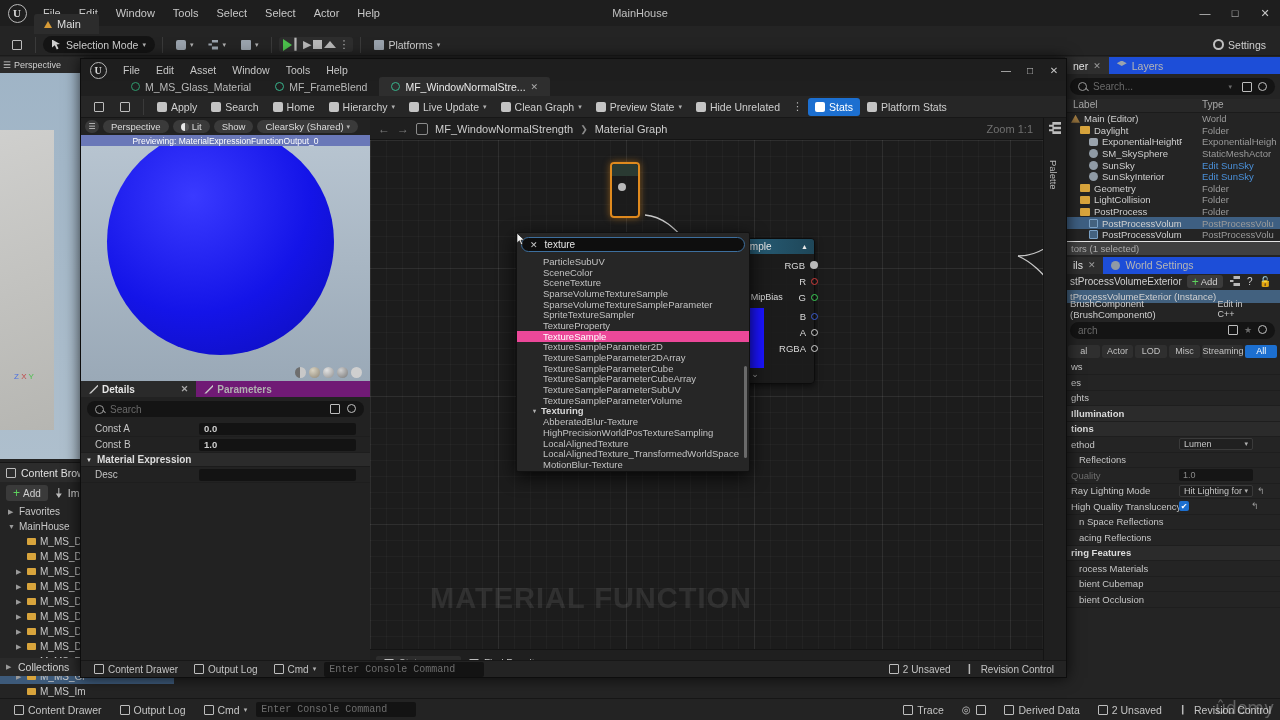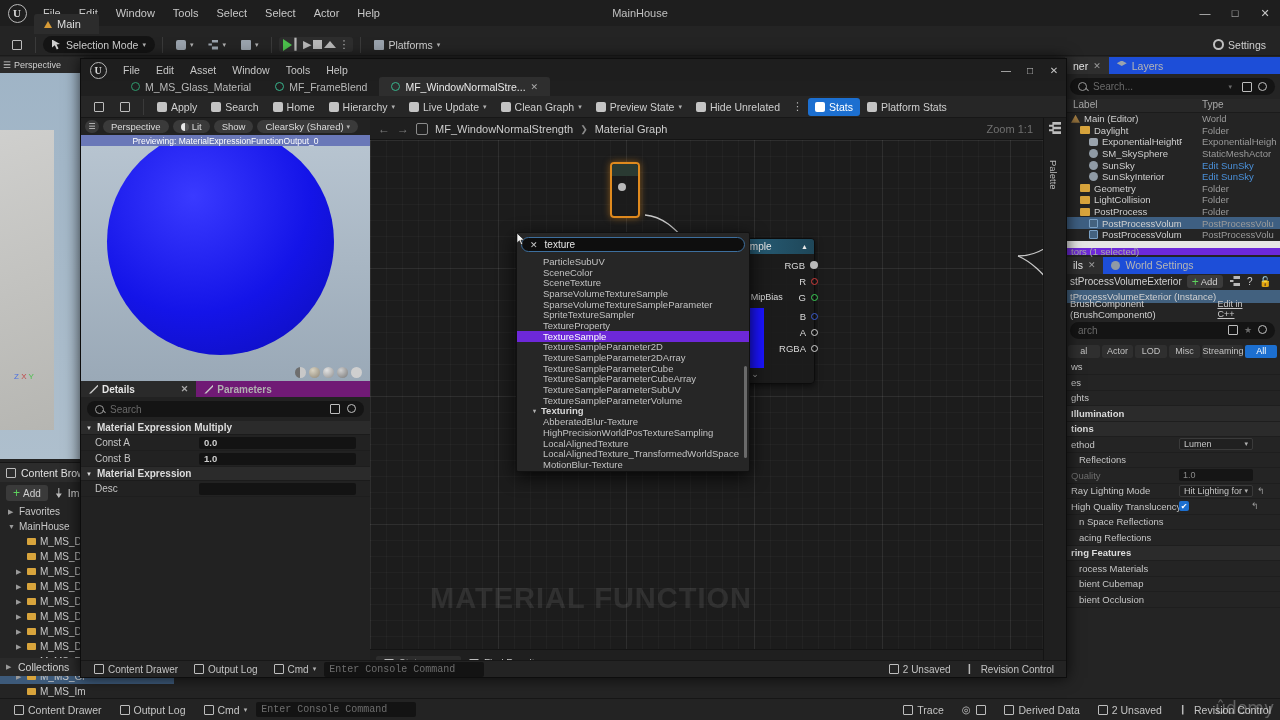--- a/index.html
+++ b/index.html
@@ -93,27 +93,27 @@
   .ol-row { height:11.6px; display:flex; align-items:center; font-size:9.5px; color:#cfcfcf;gap:20px;}
   .ol-row.sel { background:#3e5f82;}
   .ol-label { flex:1; display:flex; align-items:center; gap:4px; overflow:hidden; white-space:nowrap;}
   .ol-type { width:78px; color:#9a9a9a; overflow:hidden; white-space:nowrap;}
   .ol-type.link { color:#4a90d9;}
   .ico-world { width:9px;height:8px; flex:none; background:linear-gradient(#b58b4a,#8a6a38); clip-path:polygon(50% 0,100% 100%,0 100%);}
   .ico-sphere { width:9px;height:9px;border-radius:50%;background:#8f9aa5;flex:none;}
   .ico-fog { width:9px;height:8px;background:#9aa3ad;flex:none;border-radius:2px;}
   .ico-vol { width:9px;height:9px;background:#44627f;border:1px solid #7aa0c4;flex:none;border-radius:1px;}
   .sel-count { height:14px; display:flex; align-items:center; padding-left:6px; font-size:9.5px;
-               color:#aaa; background:#6d28d9; border-top:7px solid #e5e5e5;}
+               color:#aaa; background:#404040; border-top:1px solid #e5e5e5;}
 
   .det-head { height:16px; display:flex; align-items:center; gap:5px; padding:0 5px; font-size:10px;}
   .det-add { background:#3b3b3b; border-radius:3px; height:13px; display:flex; align-items:center; gap:2px; padding:0 5px; font-size:9.5px;}
   .comp-row { height:13px; display:flex; align-items:center; font-size:9.5px; padding-left:5px;}
   .comp-row.sel { background:#42617f;}
-  .cpp-link { margin-left:auto; padding-right:22px; color:#c9c9c9; text-decoration:underline; font-size:9px;}
+  .cpp-link { margin-left:auto; padding-right:22px; color:#c9c9c9; font-size:9px;}
   .filt-row { display:flex; gap:2px; padding:2px 3px; }
   .filt { flex:1; text-align:center; height:13px; line-height:13px; background:#2f2f2f;
           border-radius:2px; font-size:9px; color:#c2c2c2;}
   .filt.active { background:#1c6fd0; color:#fff;}
   .prop-row { height:15.5px; display:flex; align-items:center; font-size:9.5px;
               border-bottom:1px solid #1e1e1e; padding-left:6px; color:#c6c6c6;}
   .prop-cat { background:#2b2b2b; font-weight:bold; color:#dcdcdc;}
   .prop-name { width:108px; overflow:hidden; white-space:nowrap;}
   .prop-val { flex:1; display:flex; align-items:center; gap:4px;}
   .combo { background:#202020; border:1px solid #3a3a3a; border-radius:2px; height:12px;
@@ -219,21 +219,21 @@
   .ctx-menu { position:absolute; left:516px; top:232px; width:234px; height:240px;
               background:#262626; border:1px solid #111; box-shadow:0 5px 18px rgba(0,0,0,.8);
               border-radius:2px; overflow:hidden; z-index:40;}
   .ctx-search { margin:4px; height:15px; background:#0e0e0e; border:1px solid #3d6f9e;
                 border-radius:8px; display:flex; align-items:center; gap:7px; padding:0 8px;
                 font-size:10px; color:#e4e4e4;}
   .ctx-x { color:#c7c7c7; font-size:9px; }
   .ctx-list { height:214px; overflow:hidden; position:relative;}
   .ctx-item { height:10.7px; display:flex; align-items:center; padding-left:26px;
               font-size:9.5px; color:#c2c2c2; white-space:nowrap;text-align:right;}
-  .ctx-item.sel { background:#6d28d9; color:#fff;}
+  .ctx-item.sel { background:#ec4899; color:#fff;}
   .ctx-item.cat { padding-left:16px; color:#d8d8d8; font-weight:bold;}
   .ctx-item.cat::before { content:"▾"; font-size:6px; margin-right:5px; color:#b0b0b0;}
   .ctx-scroll { position:absolute; right:2px; top:110px; width:3px; height:92px;
                 background:#6a6a6a; border-radius:2px;}
   .cursor { position:absolute; left:517px; top:233px; width:9px; height:13px; z-index:60; }
 
   
   .graph-bottom { position:absolute; left:0; right:0; bottom:0; height:28px; background:#1f1f1f;
                   border-top:1px solid #141414; display:flex; align-items:center; padding-left:6px;}
   .gb-tab { height:16px; display:flex; align-items:center; gap:5px; padding:0 8px; font-size:10px;
@@ -858,24 +858,20 @@
         </div>
       <div class="me-search">
         <span class="mag"></span>
         <span>Search</span>
         <span style="margin-left:auto;display:flex;gap:7px">
           <span class="ico-sm sq-ico"></span>
           <span class="gear" style="width:9px;height:9px;border-width:1.6px"></span>
         </span>
       </div>
       <div id="me-details-body">
-          <div class="me-prop-cat">
-            <span style="font-size:6px">▼</span>
-            <span>Material Expression Multiply</span>
-          </div>
           <div class="me-prop">
             <span class="n">Const A</span>
             <span class="v">
               <span class="me-inp">0.0</span>
             </span>
           </div>
           <div class="me-prop">
             <span class="n">Const B</span>
             <span class="v">
               <span class="me-inp">1.0</span>

